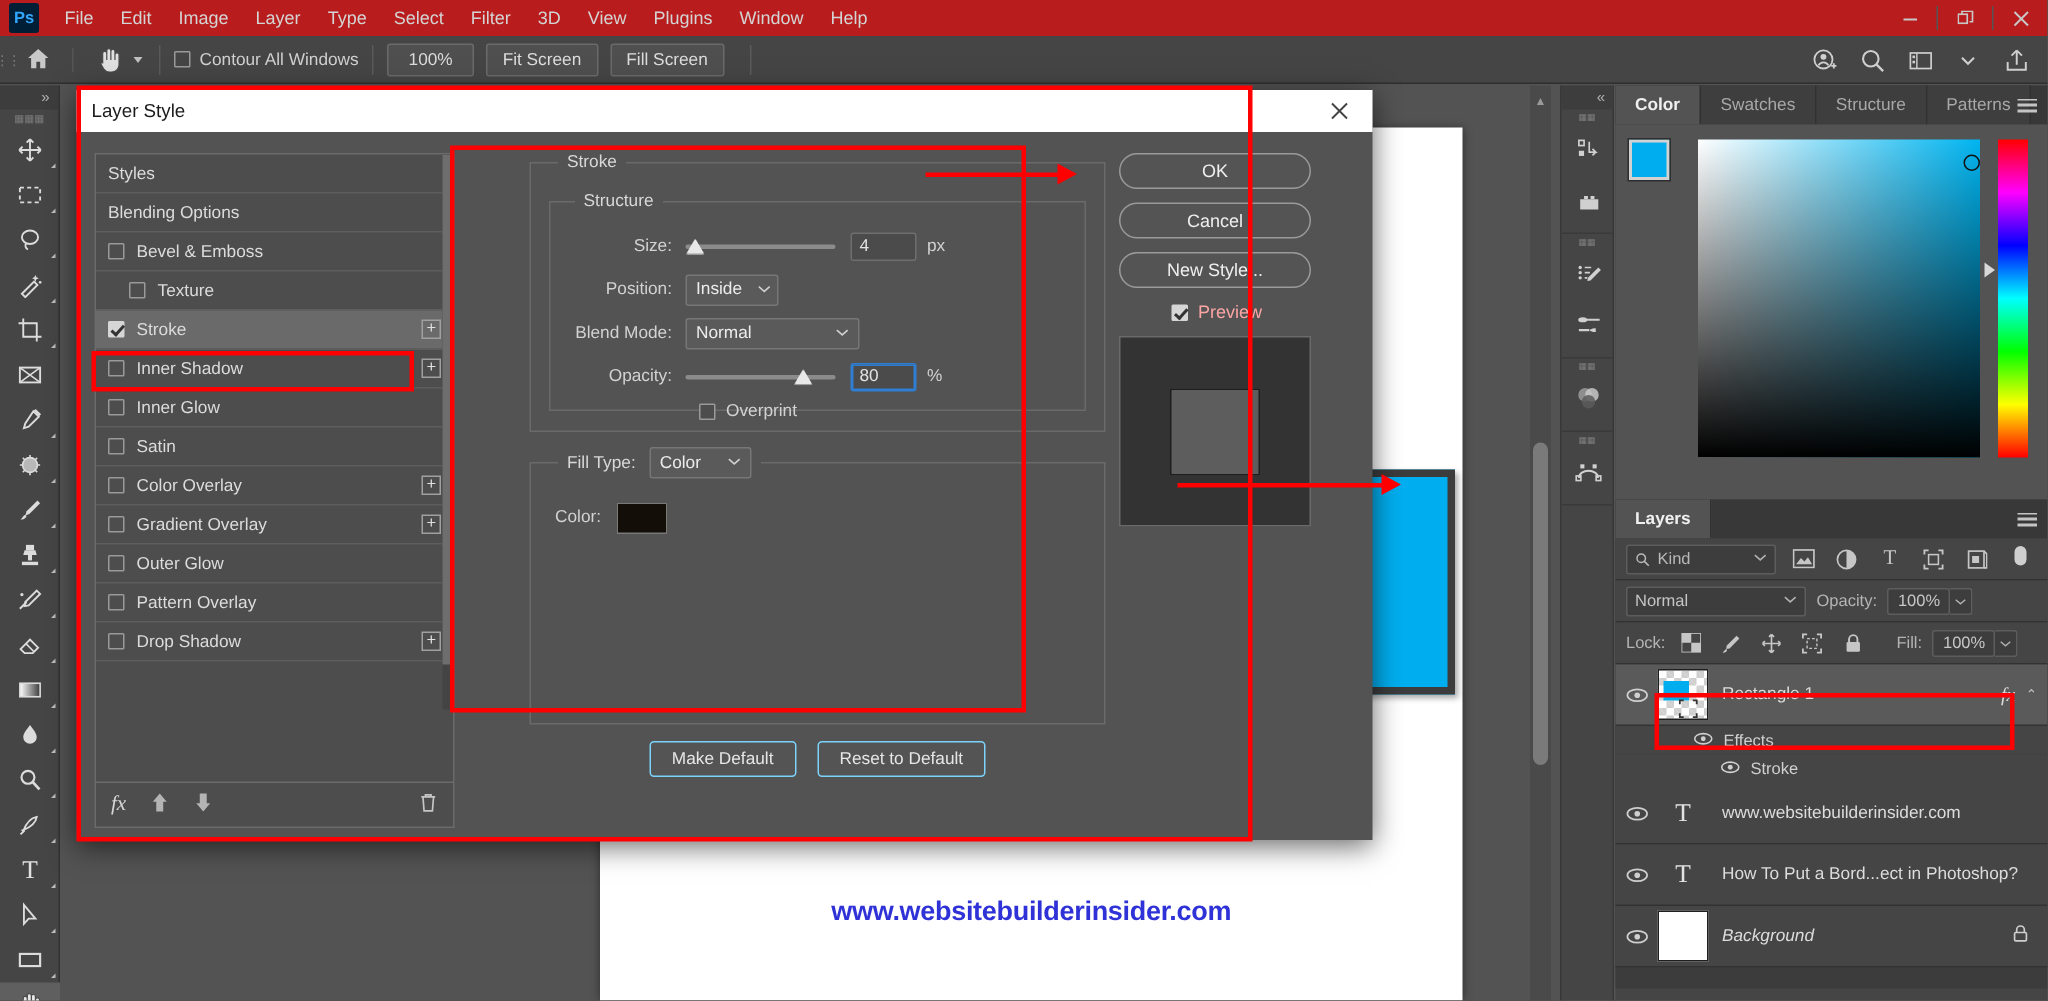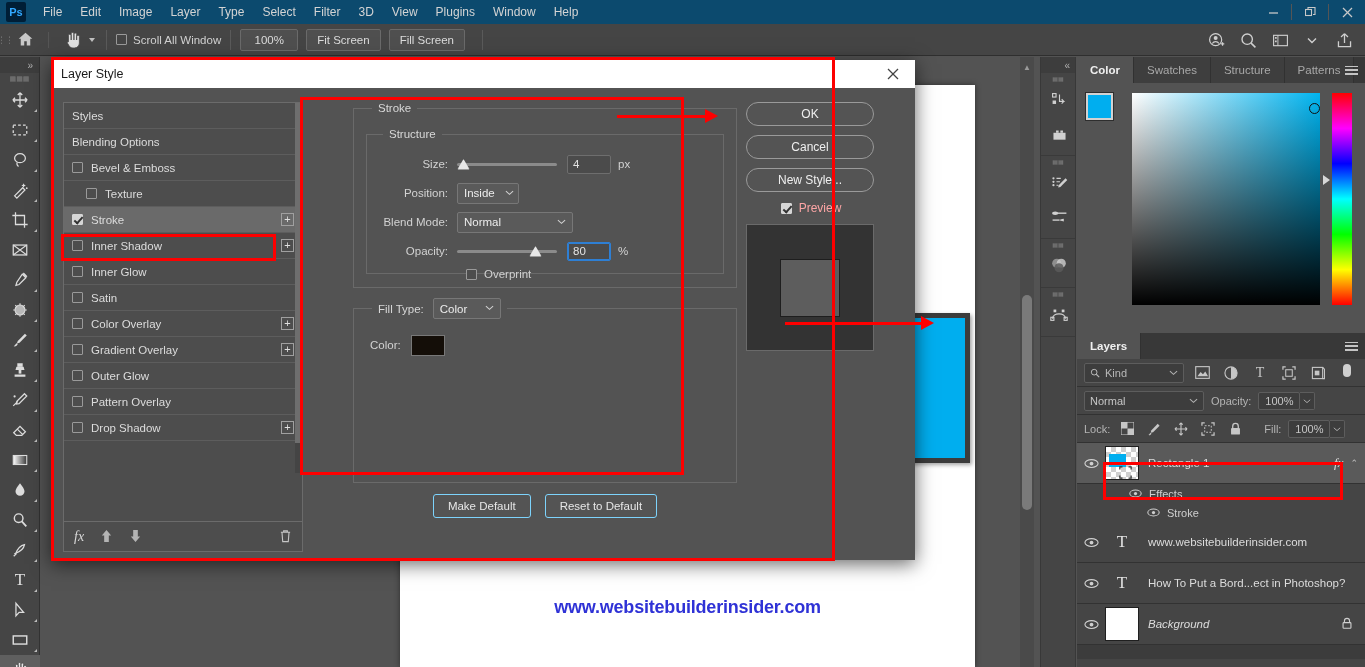--- a/index.html
+++ b/index.html
@@ -7,21 +7,21 @@
     width:1365px; height:667px; overflow:hidden;
     background:#535353;
     font-family:"Liberation Sans", sans-serif;
     font-size:11px;
     color:#c9c9c9;
     -webkit-font-smoothing:antialiased;
   }
   .app{position:relative;width:1365px;height:667px;}
 
   
-  .titlebar{position:absolute;left:0;top:0;width:1365px;height:24px;background:#0c4a6e;display:flex;align-items:center;}
+  .titlebar{position:absolute;left:0;top:0;width:1365px;height:24px;background:#b91c1c;display:flex;align-items:center;}
   .ps-logo{width:20px;height:20px;margin:0 8px 0 6px;background:#001e36;border-radius:2px;color:#31a8ff;
            font-size:11px;font-weight:bold;display:flex;align-items:center;justify-content:center;font-family:"Liberation Sans",sans-serif;}
   .menubar{display:flex;align-items:center;height:24px;}
   .menu-item{padding:0 9px;font-size:12px;color:#d4d4d4;line-height:24px;cursor:default;}
   .win-ctrls{position:absolute;right:0;top:0;height:24px;display:flex;}
   .win-btn{width:36px;height:24px;display:flex;align-items:center;justify-content:center;color:#c8c8c8;font-size:12px;}
   .vsep{width:1px;height:16px;background:#555;align-self:center;}
 
   
   .optionsbar{position:absolute;left:0;top:24px;width:1365px;height:32px;background:#454545;display:flex;align-items:center;
@@ -223,21 +223,21 @@
     <div class="vsep" style="margin:0 8px;"></div>
     <div class="opt-tool">
       <svg width="20" height="20" viewBox="0 0 22 22">
         <path d="M6 12V6.2a1.5 1.5 0 013 0V11V4.2a1.5 1.5 0 013 0V11V4.8a1.5 1.5 0 013 0V11V7.2a1.5 1.5 0 013 0v7.2c0 3-2.3 5.4-5.5 5.4h-1.6c-2 0-3.2-.9-4.2-2.4L5 14.6c-.6-1 0-2.1 1-1.6z" fill="#e0e0e0" stroke="#4a4a4a" stroke-width="0.9"></path>
       </svg>
       <span class="caret"></span>
     </div>
     <div class="opt-div"></div>
     <label class="opt-check">
       <span class="cbx"></span>
-      <span>Scroll All Window</span>
+      <span>Contour All Windows</span>
     </label>
     <div class="opt-div"></div>
     <div class="opt-btn">100%</div>
     <div class="opt-btn">Fit Screen</div>
     <div class="opt-btn">Fill Screen</div>
     <div class="opt-div"></div>
 
     <div class="opt-right">
       <div class="opt-ricon">
         <svg width="19" height="19" viewBox="0 0 22 22">

